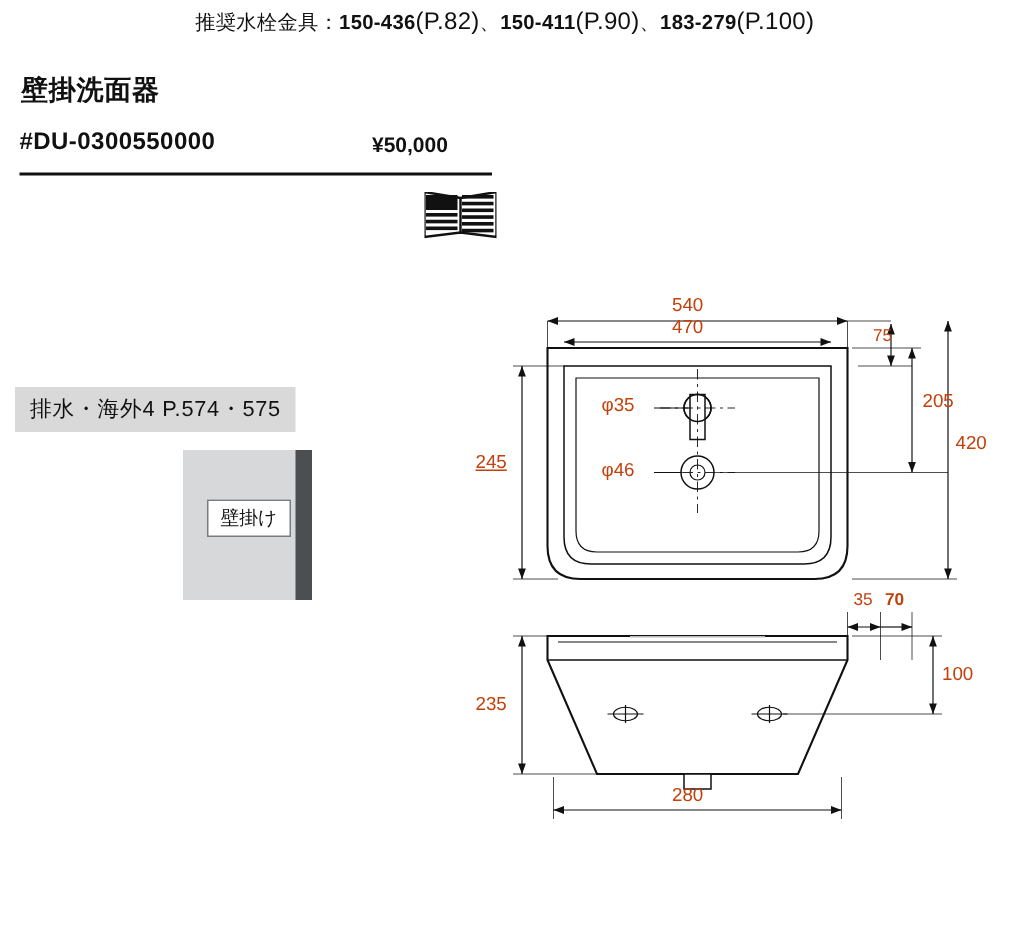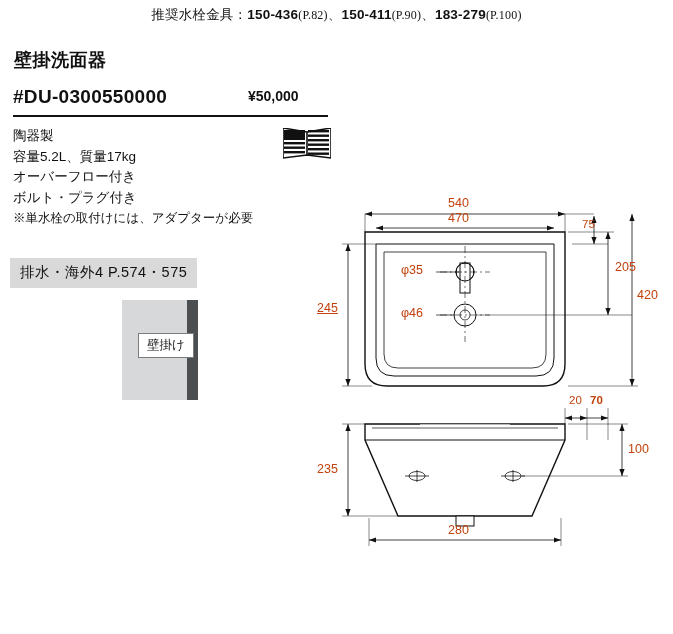--- a/index.html
+++ b/index.html
@@ -26,36 +26,36 @@
     position: absolute;
     top: 6px;
     left: 0;
     width: 673px;
     text-align: center;
     font-size: 13.5px;
     letter-spacing: 0.2px;
     white-space: nowrap;
   }
   .reco .b { font-weight: bold; }
-  .reco .small { font-size: 12px; font-family: Liberation Serif, serif; }
+  .reco .small { font-size: 16px; }
 
   
   .prod-title {
     position: absolute;
     left: 14px;
     top: 48px;
     font-size: 18px;
     font-weight: bold;
     letter-spacing: 0.5px;
   }
   .prod-code {
     position: absolute;
     left: 13px;
     top: 86px;
-    font-size: 19px;
+    font-size: 16px;
     font-weight: bold;
     letter-spacing: 0.3px;
   }
   .prod-price {
     position: absolute;
     left: 248px;
     top: 88px;
     font-size: 14px;
     font-weight: bold;
   }
@@ -97,21 +97,21 @@
     font-size: 14.5px;
     letter-spacing: 0.5px;
     white-space: nowrap;
   }
 
   
   .thumb {
     position: absolute;
     left: 122px;
     top: 300px;
-    width: 76px;
+    width: 86px;
     height: 100px;
     background: #d6d8da;
   }
   .thumb-shadow {
     position: absolute;
     right: 0;
     top: 0;
     width: 11px;
     height: 100px;
     background: #4c4f52;
@@ -160,27 +160,20 @@
 
   <div class="reco">
     <span>推奨水栓金具：</span><span class="b">150-436</span><span class="small">(P.82)</span><span>、</span><span class="b">150-411</span><span class="small">(P.90)</span><span>、</span><span class="b">183-279</span><span class="small">(P.100)</span>
   </div>
 
   <div class="prod-title">壁掛洗面器</div>
   <div class="prod-code">#DU-0300550000</div>
   <div class="prod-price">¥50,000</div>
   <div class="rule"></div>
 
-  <div class="spec-list">
-    <div>陶器製</div>
-    <div>容量5.2L、質量17kg</div>
-    <div>オーバーフロー付き</div>
-    <div>ボルト・プラグ付き</div>
-    <div class="spec-note">※単水栓の取付けには、アダプターが必要</div>
-  </div>
 
   <div class="book-icon">
     <svg width="48" height="32" viewBox="0 0 48 32">
       <rect x="1" y="2" width="21" height="10" fill="#111"></rect>
       <rect x="1" y="14" width="21" height="2.4" fill="#111"></rect>
       <rect x="1" y="18.5" width="21" height="2.4" fill="#111"></rect>
       <rect x="1" y="23" width="21" height="2.4" fill="#111"></rect>
       <rect x="25" y="2" width="21" height="2.4" fill="#111"></rect>
       <rect x="25" y="6.5" width="21" height="2.4" fill="#111"></rect>
       <rect x="25" y="11" width="21" height="2.4" fill="#111"></rect>
@@ -302,21 +295,21 @@
     
     <div class="dim-txt" style="left:116px; top:0px;">540</div>
     <div class="dim-txt" style="left:116px; top:15px;">470</div>
     <div class="dim-txt sm" style="left:250px; top:22px;">75</div>
     <div class="dim-txt" style="left:283px; top:64px;">205</div>
     <div class="dim-txt" style="left:305px; top:92px;">420</div>
     <div class="dim-txt" style="left:-15px; top:105px;text-decoration:underline;">245</div>
     <div class="dim-txt" style="left:69px;  top:67px;">φ35</div>
     <div class="dim-txt" style="left:69px;  top:110px;">φ46</div>
 
-    <div class="dim-txt sm" style="left:237px; top:198px;">20</div>
+    <div class="dim-txt sm" style="left:237px; top:198px;">35</div>
     <div class="dim-txt sm" style="left:258px; top:198px;font-weight:bold;">70</div>
     <div class="dim-txt" style="left:296px; top:246px;">100</div>
     <div class="dim-txt" style="left:-15px; top:266px;">235</div>
     <div class="dim-txt" style="left:116px; top:327px;">280</div>
   </div>
 
   <div class="fold"></div>
 </div>
 
 </body></html>

